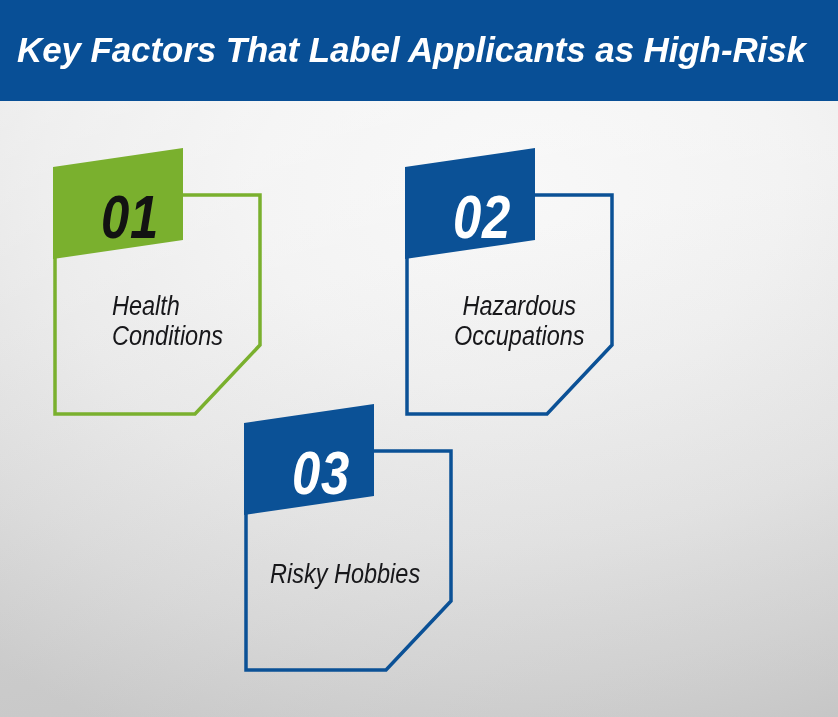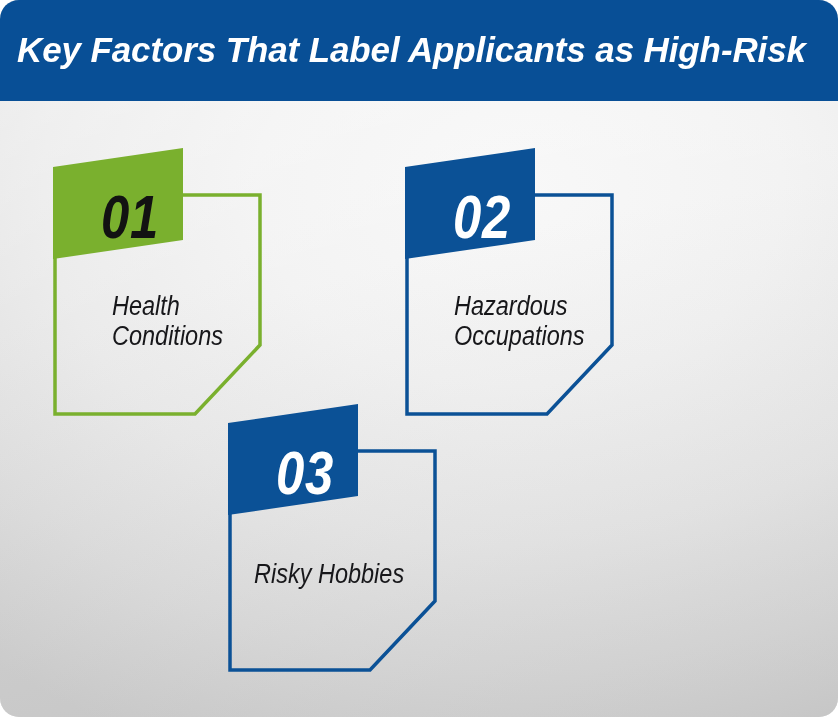--- a/index.html
+++ b/index.html
@@ -10,21 +10,20 @@
   }
   body {
     font-family: "Liberation Sans", "DejaVu Sans", sans-serif;
   }
   #canvas {
     position: relative;
     width: 838px;
     height: 717px;
     overflow: hidden;
     background: #eeeeee;
-    border-radius: 19px;
   }
   
   .bg-base {
     position: absolute;
     left: 0; top: 0;
     width: 838px; height: 717px;
     background:
       radial-gradient(ellipse 820px 620px at 62% 26%,
          #f7f7f7 0%, #f2f2f2 32%, #e9e9e9 58%, #dedede 78%, #cfcfcf 100%);
   }
@@ -97,22 +96,22 @@
     line-height: 1.12;
     color: #17171a;
     transform: scaleX(0.87);
     transform-origin: left top;
     white-space: pre-line;
     pointer-events: none;
   }
 
   
   #card-1 { left: 44px; top: 140px; width: 230px; height: 285px; }
-  #card-2 { left: 396px; top: 140px; width: 230px; height: 285px; }
-  #card-3 { left: 219px; top: 396px; width: 230px; height: 285px; }
+  #card-2 { left: 396px; top: 140px; width: 230px; height: 285px; text-align: center; }
+  #card-3 { left: 235px; top: 396px; width: 230px; height: 285px; }
   #card-4 { left: 571px; top: 396px; width: 230px; height: 285px; }
 
   #card-1 .card-number { left: 57px;  top: 46px;  color: #121212; }
   #card-2 .card-number { left: 57px;  top: 46px;  color: #ffffff; }
   #card-3 .card-number { left: 57px;  top: 46px;  color: #ffffff; }
   #card-4 .card-number { left: 57px;  top: 46px;  color: #121212; }
 
   #card-1 .card-label { left: 68px;  top: 151px; }
   #card-2 .card-label { left: 58px;  top: 151px; }
   #card-3 .card-label { left: 35px;  top: 163px; }

